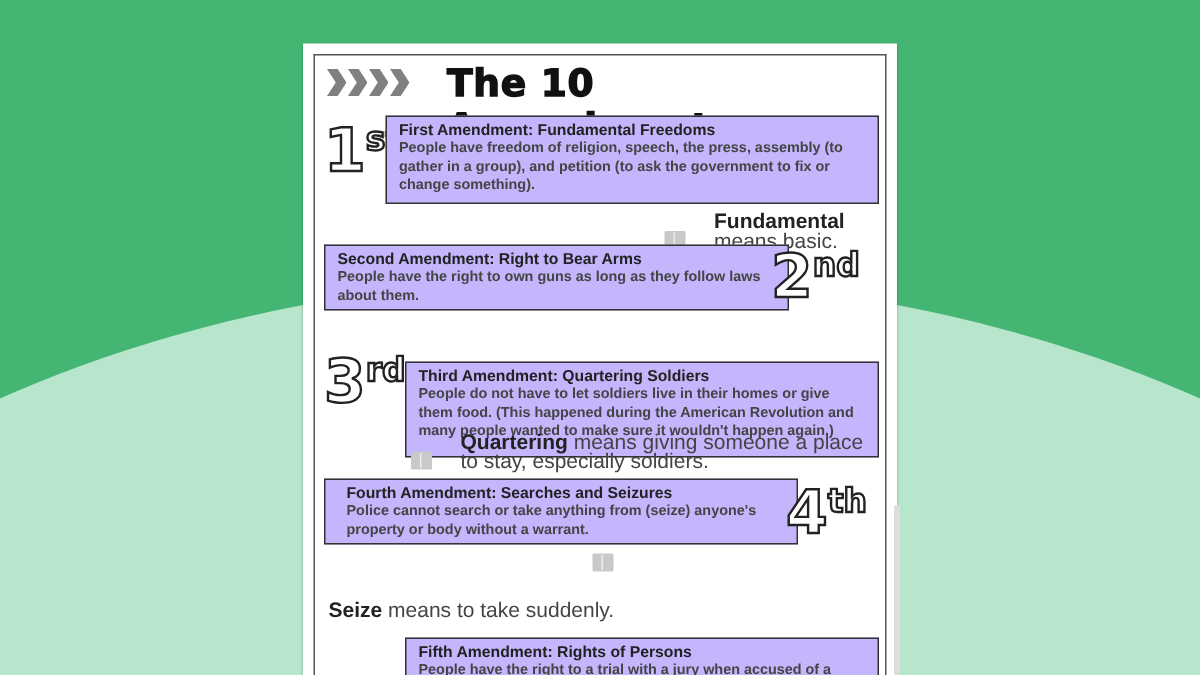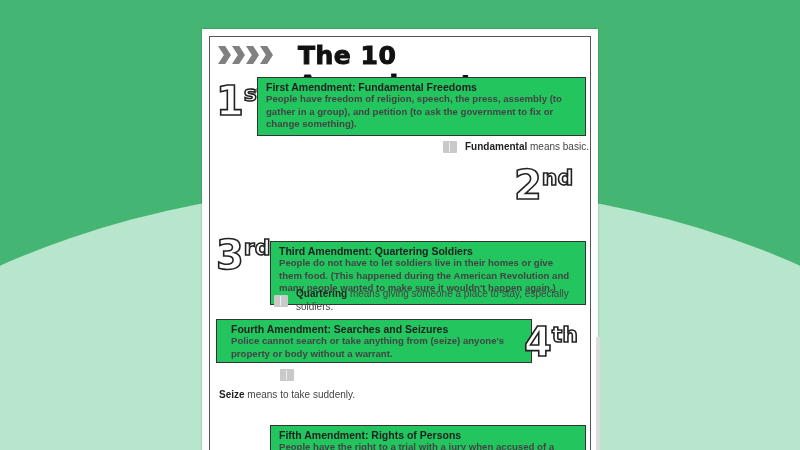--- a/index.html
+++ b/index.html
@@ -3,27 +3,27 @@
 <meta charset="utf-8">
 <style>
   html,body{margin:0;padding:0;}
   body{width:800px;height:450px;overflow:hidden;position:relative;background:#45b574;font-family:"Liberation Sans",sans-serif;}
   .bg-curve{position:absolute;left:-300px;top:185px;width:1400px;height:900px;border-radius:50%;background:#b7e6cc;}
   .sheet{position:absolute;left:202px;top:29px;width:396px;height:440px;background:#fff;box-shadow:0 0 2px rgba(0,0,0,.25);}
   .inner{position:absolute;left:7px;top:7px;width:380px;height:440px;border:1.5px solid #555;border-bottom:none;background:#fff;}
   .chev{position:absolute;top:9px;left:8px;display:flex;gap:1px;}
   .chev span{display:block;width:13px;height:18px;background:#808080;clip-path:polygon(0 0,55% 0,100% 50%,55% 100%,0 100%,45% 50%);}
   .title{position:absolute;left:88px;top:4px;font-family:"DejaVu Sans",sans-serif;font-weight:900;font-size:25px;color:#111;letter-spacing:.5px;-webkit-text-stroke:1px #111;}
-  .box{position:absolute;border:1.6px solid #333;background:#22c55e;padding:3px 8px;box-sizing:border-box;}
+  .box{position:absolute;border:1.6px solid #333;background:#c4b5fd;padding:3px 8px;box-sizing:border-box;}
   .box h3{margin:0;font-size:10.5px;font-weight:bold;color:#222;}
   .box p{margin:0;font-size:9.6px;line-height:12.5px;color:#444;font-weight:bold;}
   .ord{position:absolute;font-family:"DejaVu Sans",sans-serif;font-weight:900;color:#fff;-webkit-text-stroke:1.6px #222;line-height:1;}
   .ord .n{font-size:40px;}
   .ord .s{font-size:22px;vertical-align:top;position:relative;top:2px;}
-  .note{position:absolute;font-size:10px;color:#444;line-height:12.5px;display:flex;align-items:center;gap:8px;}
+  .note{position:absolute;font-size:14px;color:#444;line-height:12.5px;display:flex;align-items:flex-end;gap:19px;}
   .note b{color:#222;}
   .bk{display:inline-block;width:14px;height:12px;background:#c9c9c9;border-radius:1px;position:relative;flex:none;margin-top:0;}
   .bk::after{content:"";position:absolute;left:6px;top:1px;width:1px;height:10px;background:#eee;}
   .strip{position:absolute;left:386px;top:300px;width:4px;height:140px;background:#ddd;}
 </style>
 </head>
 <body>
 
 <div class="bg-curve"></div>
 
@@ -43,20 +43,24 @@
     </div>
     <div class="box" style="left:47px;top:40px;width:329px;height:59px;">
       <h3>First Amendment:  Fundamental Freedoms</h3>
       <p>People have freedom of religion, speech, the press, assembly (to gather in a group), and petition (to ask the government to fix or change something).</p>
     </div>
     <div class="note" style="left:233px;top:104px;">
       <span class="bk"></span>
       <span><b>Fundamental</b><span> means basic.</span></span>
     </div>
 
+    <div class="box" style="left:6px;top:126px;width:310px;height:44px;">
+      <h3>Second Amendment:  Right to Bear Arms</h3>
+      <p>People have the right to own guns as long as they follow laws about them.</p>
+    </div>
     <div class="ord" style="left:304px;top:128px;">
       <span class="n">2</span><span class="s">nd</span>
     </div>
 
     <div class="ord" style="left:6px;top:198px;">
       <span class="n">3</span><span class="s">rd</span>
     </div>
     <div class="box" style="left:60px;top:204px;width:316px;height:64px;">
       <h3>Third Amendment:  Quartering Soldiers</h3>
       <p>People do not have to let soldiers live in their homes or give them food. (This happened during the American Revolution and many people wanted to make sure it wouldn't happen again.)</p>

